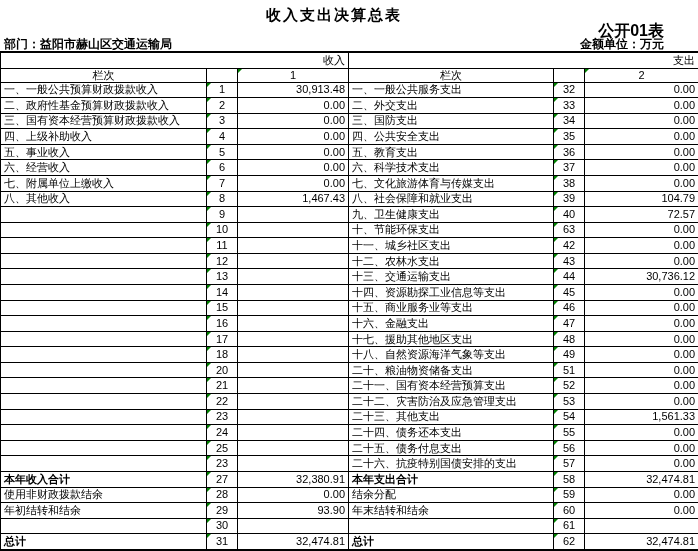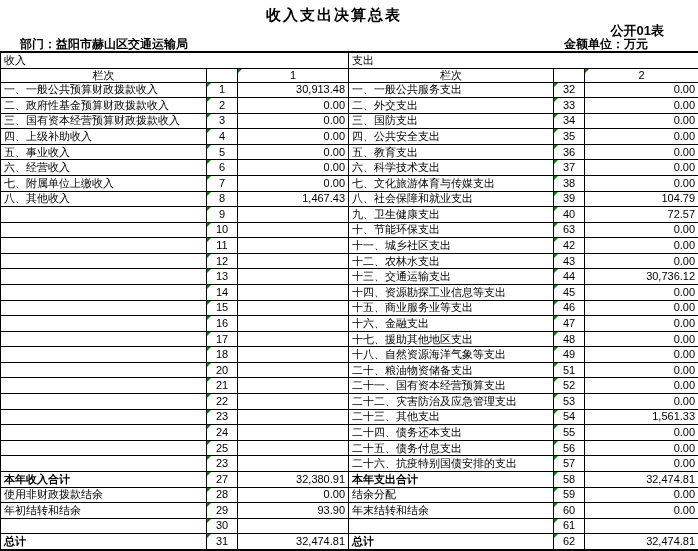--- a/index.html
+++ b/index.html
@@ -15,25 +15,25 @@
 
   .title {
     height: 24px; padding-top: 6px;
     text-align: center;
     font-size: 15px; font-weight: bold;
     letter-spacing: 2px;
   }
   .pub-line {
     height: 13px; padding-right: 4px;
     text-align: right;
-    font-size: 13px; font-weight: bold;
+    font-size: 16px; font-weight: bold;
     line-height: 13px;
   }
   .dept-line {
-    height: 14px; padding: 0 20px;
+    height: 14px; padding: 0 4px;
     display: flex; justify-content: space-between; align-items: flex-end;
     font-size: 12px; font-weight: bold;
     line-height: 14px;
   }
 
   table.acct {
     width: 698px; height: 500px;
     border-collapse: collapse;
     table-layout: fixed;
     font-size: 11px;
@@ -41,21 +41,21 @@
     border-bottom: 2px solid var(--border, #000);
   }
   table.acct td {
     border: 1px solid var(--border, #000);
     padding: 0 3px;
     position: relative;
     white-space: nowrap;
     overflow: hidden;
     line-height: 13px;
   }
-  tr.sec-row td { text-align: left; height: 16px; }
+  tr.sec-row td { text-align: right; height: 16px; }
   tr.colhdr-row td { text-align: center; height: 16px; }
   tr.lanci-row td { text-align: center; height: 12px; }
   td.item { text-align: left; }
   td.line { text-align: center; padding: 0 1px; }
   td.amt  { text-align: right; padding-right: 4px; }
   td.bc   { text-align: left; font-weight: bold; }
   td.tri::before {
     content: "";
     position: absolute; top: 0; left: 0;
     width: 0; height: 0;

